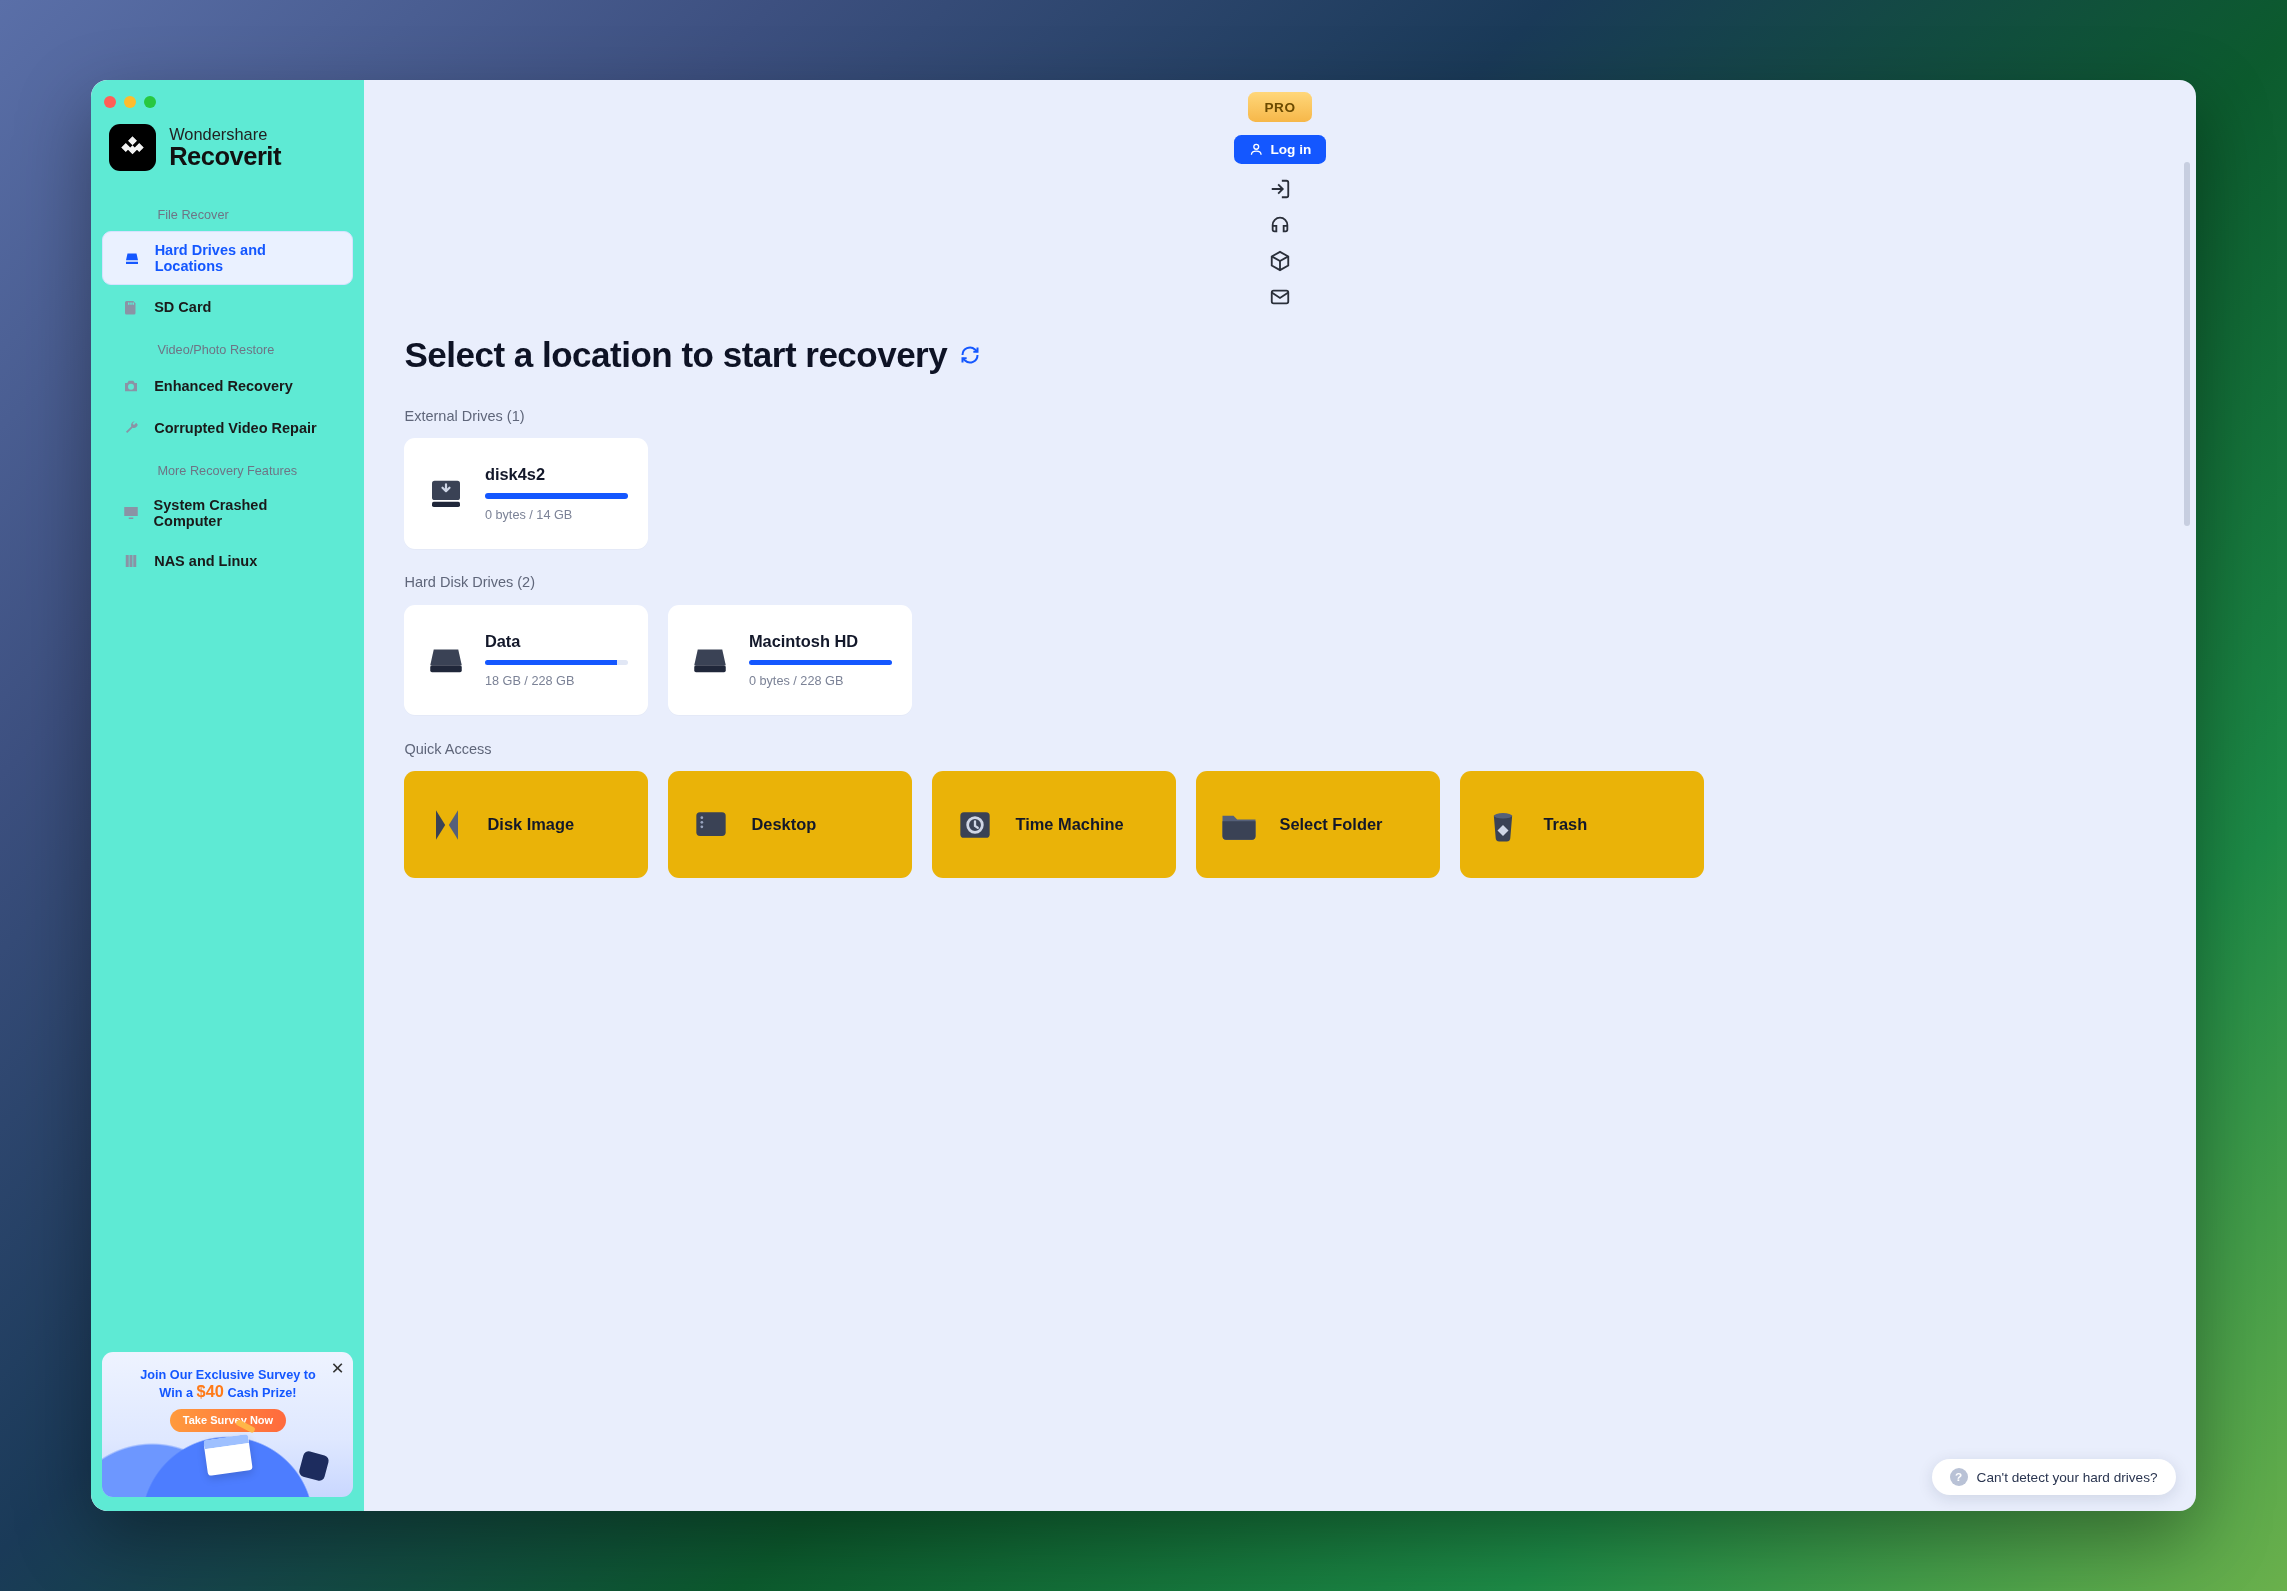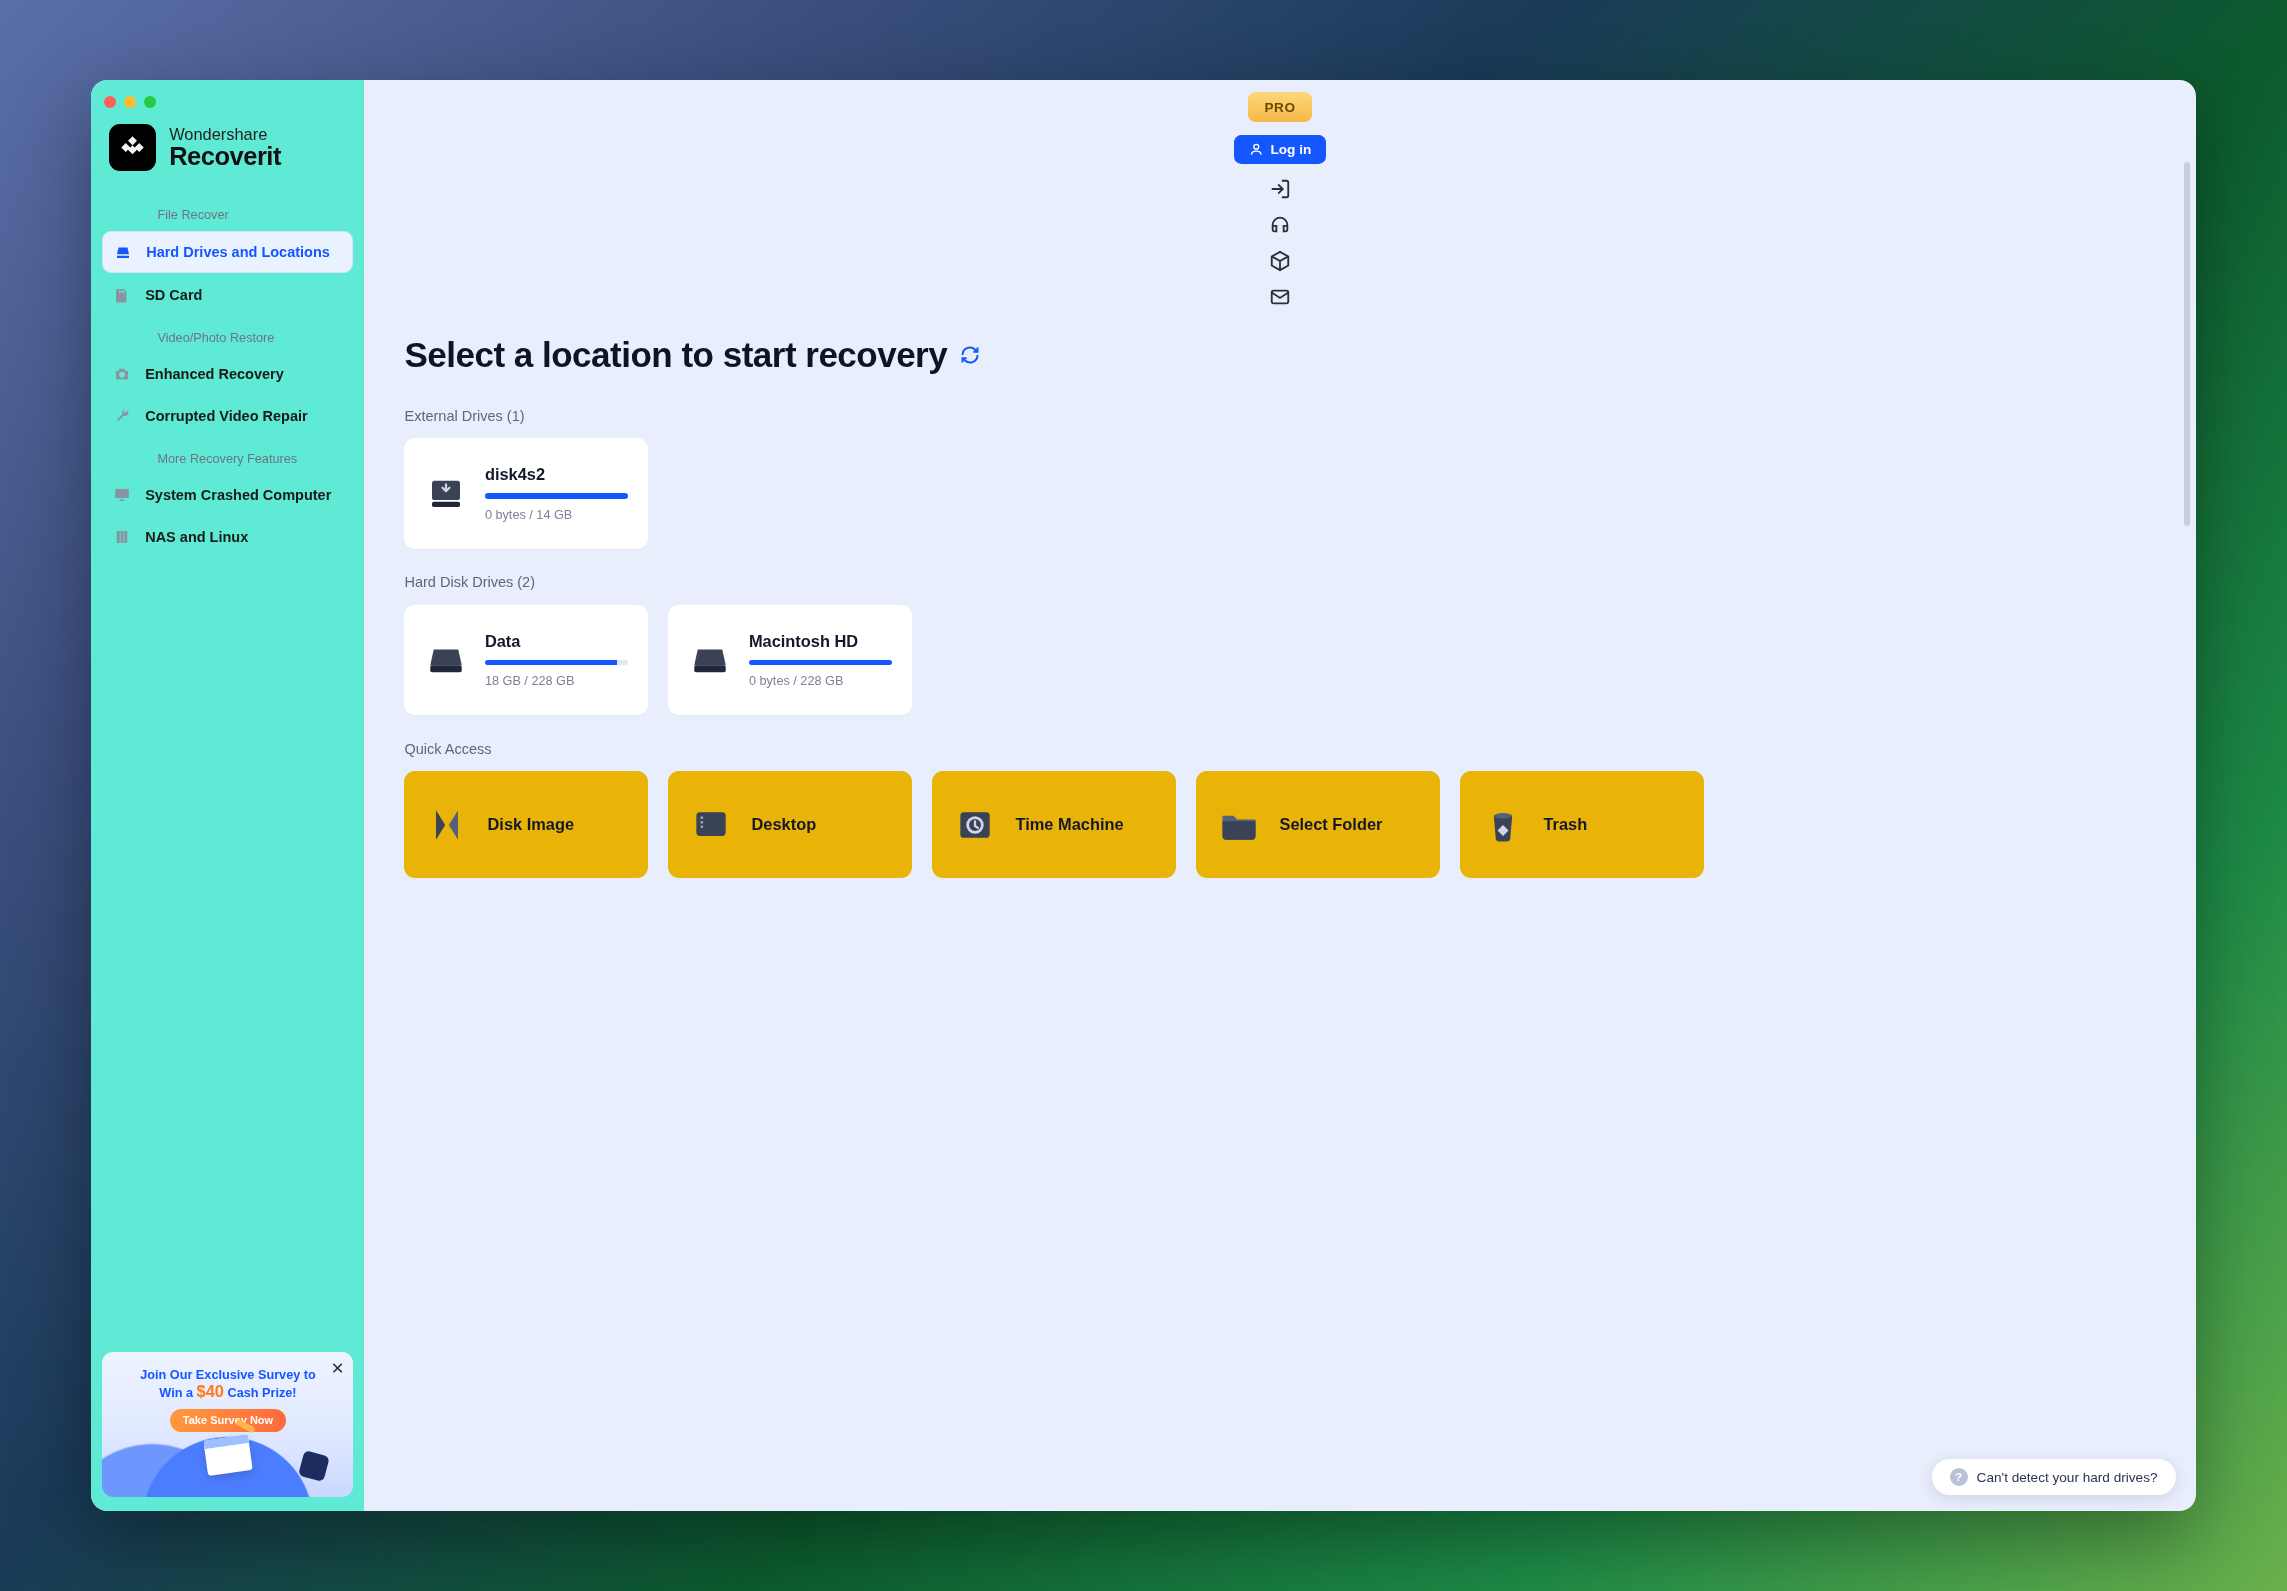--- a/index.html
+++ b/index.html
@@ -35,21 +35,21 @@
     width:47px;height:47px;border-radius:11px;background:#000;display:flex;align-items:center;justify-content:center;
   }
   .brand-text{line-height:1.05;}
   .brand-top{font-size:16.4px;font-weight:500;color:#222;}
   .brand-bot{font-size:25.5px;font-weight:800;color:#111;letter-spacing:-0.5px;}
   .nav-section-title{
     font-size:12.7px;color:#6e7485;padding: 14.5px 18px 7.3px 18px; margin-left: 48px;
   }
   .nav-item{
     display:flex;align-items:center;gap:12.7px;
-    padding:10px 10px;margin:1.8px 11px;border-radius:9px;
+    padding:10px 19px;margin:1.8px 11px;border-radius:9px;
     font-size:14.5px;font-weight:600;color:#1a1a1a;cursor:pointer;
   }
   .nav-item.active{
     background:#eaf1ff;border:0.9px solid #d6e2ff;color:#1457ff;
   }
   .nav-icon{width:20px;height:20px;display:flex;align-items:center;justify-content:center;color:#8a93a5;}
   .nav-item.active .nav-icon{color:#1457ff;}
   .promo{
     margin:auto 11px 0 11px;
     border-radius:11px;

